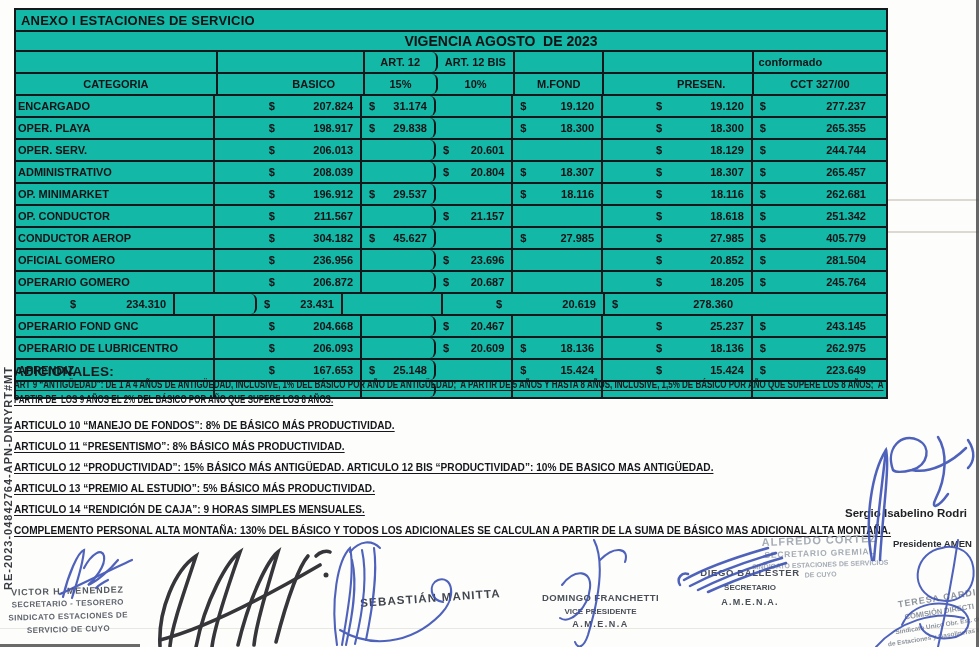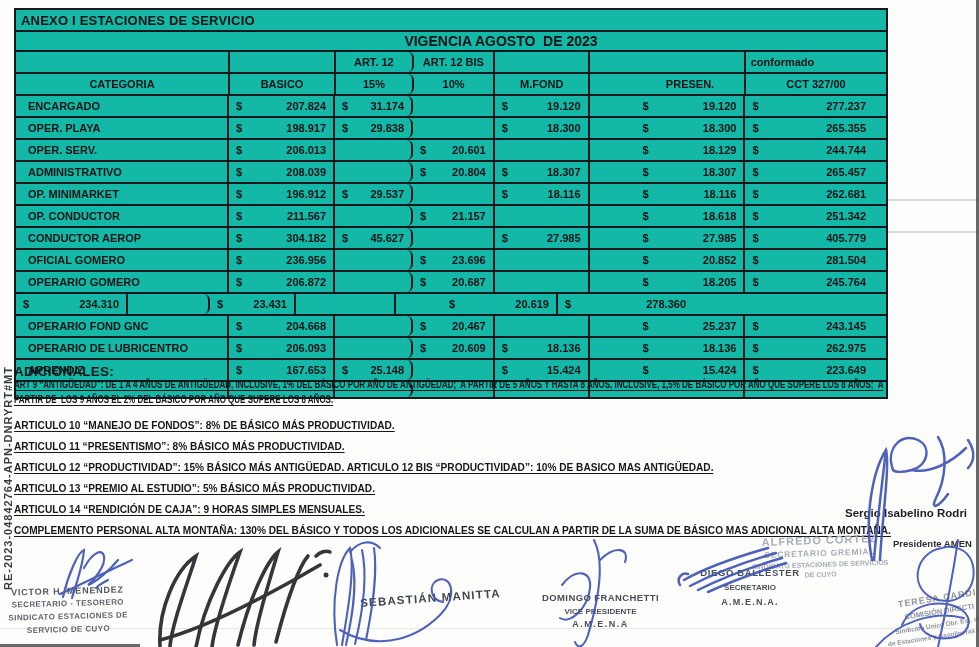--- a/index.html
+++ b/index.html
@@ -21,22 +21,22 @@
   .t-sub{
     height:20px;border-top:2px solid #16171a;display:flex;align-items:center;justify-content:center;
     font-size:14px;font-weight:bold;color:#101114;white-space:pre;padding-left:100px;box-sizing:border-box;
   }
   .hrow,.trow{display:flex;border-top:2px solid #16171a;}
   .c{
     box-sizing:border-box;border-right:2px solid #16171a;height:20px;
     display:flex;align-items:center;font-weight:bold;color:#121317;font-size:11px;
   }
   .c:last-child{border-right:none;}
-  .col-cat{width:226px;padding-left:12px;}
-  .col-basico{width:112px;}
+  .col-cat{width:226px;padding-left:2px;}
+  .col-basico{width:112px;margin-left:47px;}
   .col-art12{width:82px;border-radius:6px;}
   .col-art12bis{width:86px;}
   .col-mfond{width:100px;}
   .col-presen{width:116px;margin-left:46px;}
   .col-cct{width:148px;}
   .hc{justify-content:center;padding-left:0;}
   .hc-left{justify-content:flex-start;padding-left:5px;}
   .money{justify-content:space-between;padding:0 7px;}
   .money.col-cct{padding-right:20px;}
   .trow-empty .c{height:15px;}

